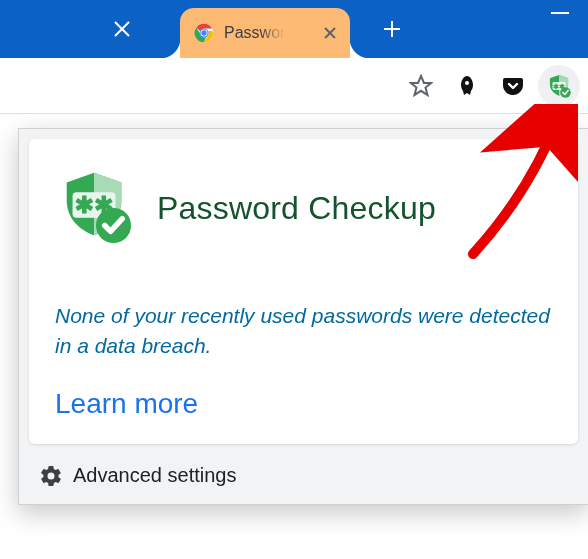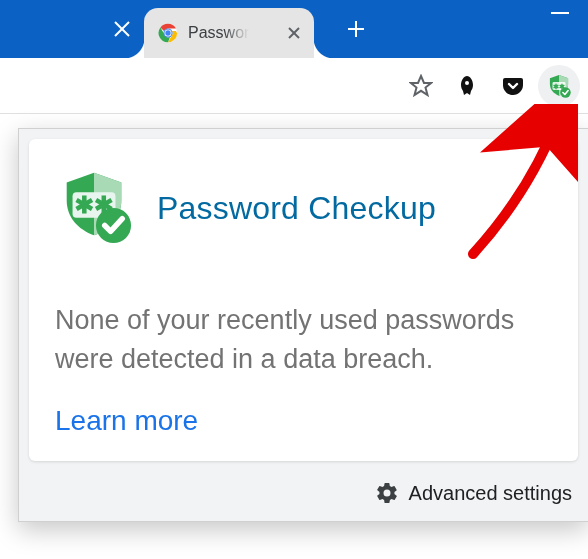--- a/index.html
+++ b/index.html
@@ -14,30 +14,31 @@
     align-items: center;
   }
   .titlebar .blank-left { width: 100px; height: 100%; }
   .prev-close {
     width: 44px; height: 100%; display:flex; align-items:center; justify-content:center;
     color:#fff; font-size:20px;
   }
   .prev-close svg { stroke:#fff; }
 
   .tab {
-    background: #e5e5e5;
+    background: #fdba74;
     height: 50px;
     margin-top: 8px;
     display: flex;
     align-items: center;
     padding: 0 10px 0 14px;
     border-top-left-radius: 14px;
     border-top-right-radius: 14px;
     position: relative;
     min-width: 170px;
+    margin-left: 36px;
   }
   .tab::before, .tab::after {
     content:"";
     position:absolute; bottom:0; width:20px; height:20px;
     background: radial-gradient(circle at 20px 0, transparent 20px, #fff 21px);
   }
   .tab::before { left:-20px; transform: scaleX(-1); }
   .tab::after { right:-20px; }
   .tab .favicon { width:20px; height:20px; margin-right:10px; }
   .tab .tab-title {
@@ -102,37 +103,38 @@
     box-shadow: 0 1px 3px rgba(0,0,0,0.12);
     padding: 28px 26px 24px 26px;
   }
   .card-header {
     display:flex; align-items:center; gap: 24px;
     margin-bottom: 52px;
   }
   .card-title {
     font-size: 32px;
     font-weight: 400;
+    color: #14532d;
+    letter-spacing: 0.2px;
+  }
+  .card-body {
+    font-size: 21px;
     color: #0369a1;
-    letter-spacing: 0.2px;
-  }
-  .card-body {
-    font-size: 27px;
-    color: #737373;
     line-height: 1.45;
     margin-bottom: 26px;
+    font-style: italic;
   }
   .learn-more {
     font-size: 28px;
     color: #1a73e8;
     cursor: pointer;
   }
   .popup-footer {
-    display:flex; align-items:center; justify-content:flex-end;
-    padding: 10px 16px 16px 20px;
+    display:flex; align-items:center; 
+    padding: 10px 30px 16px 20px;
     gap: 10px;
   }
   .adv-settings {
     display:flex; align-items:center; gap:10px;
     font-size: 20px;
     color:#202124;
     cursor:pointer;
   }
 
   

